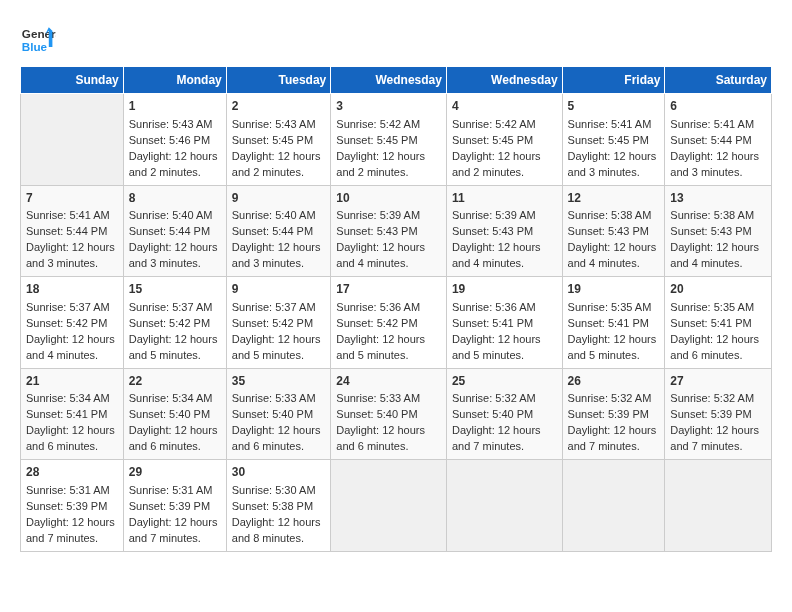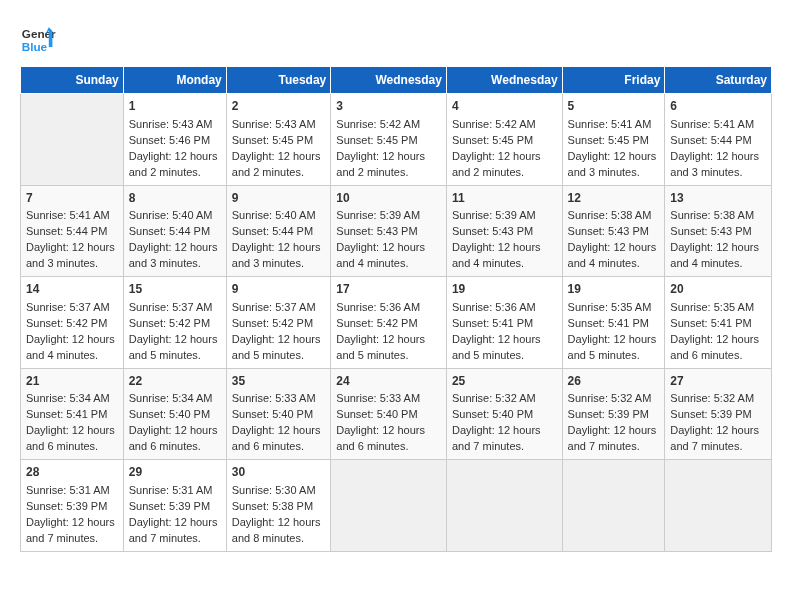--- a/index.html
+++ b/index.html
@@ -162,21 +162,21 @@
           <span class="day-num">12</span>
 <div class="cell-content">Sunrise: 5:38 AM<br>Sunset: 5:43 PM<br>Daylight: 12 hours and 4 minutes.</div>
         </td>
         <td>
           <span class="day-num">13</span>
 <div class="cell-content">Sunrise: 5:38 AM<br>Sunset: 5:43 PM<br>Daylight: 12 hours and 4 minutes.</div>
         </td>
       </tr>
       <tr>
         <td>
-          <span class="day-num">14</span>
+          <span class="day-num">18</span>
 <div class="cell-content">Sunrise: 5:37 AM<br>Sunset: 5:42 PM<br>Daylight: 12 hours and 4 minutes.</div>
         </td>
         <td>
           <span class="day-num">15</span>
 <div class="cell-content">Sunrise: 5:37 AM<br>Sunset: 5:42 PM<br>Daylight: 12 hours and 5 minutes.</div>
         </td>
         <td>
           <span class="day-num">9</span>
 <div class="cell-content">Sunrise: 5:37 AM<br>Sunset: 5:42 PM<br>Daylight: 12 hours and 5 minutes.</div>
         </td>

